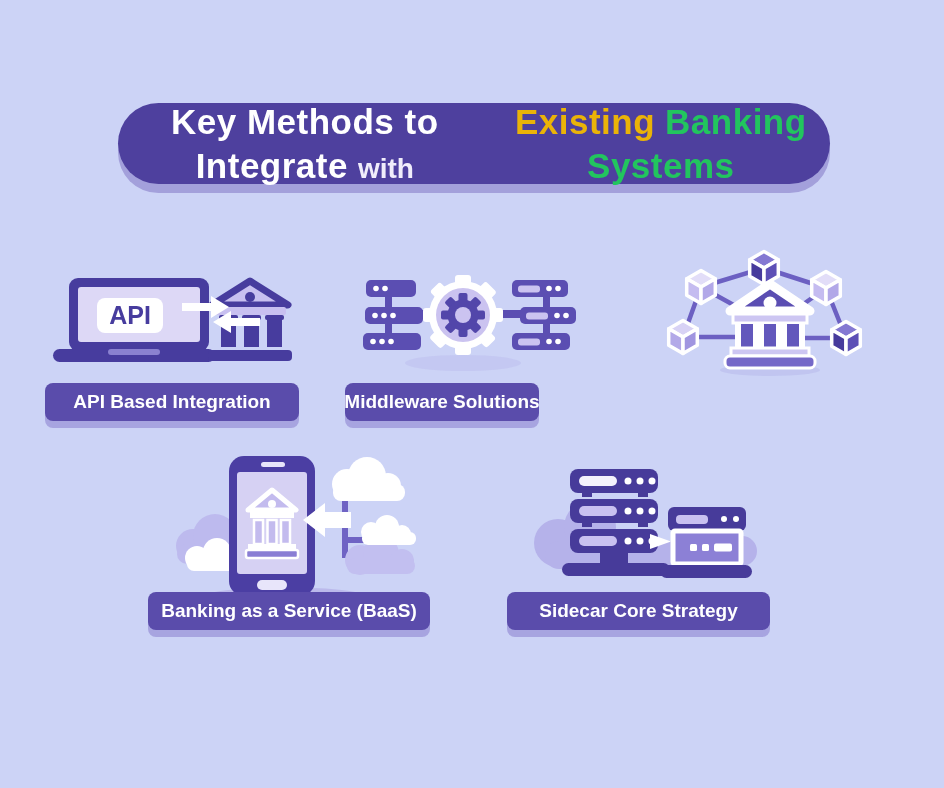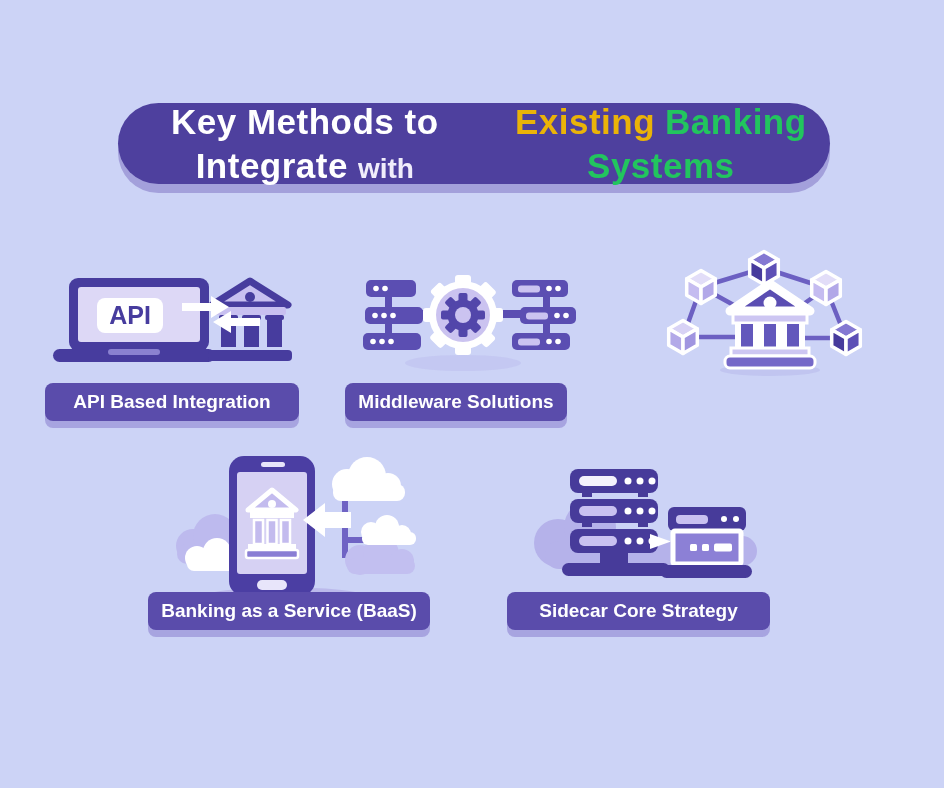--- a/index.html
+++ b/index.html
@@ -292,21 +292,21 @@
       <rect x="180" y="89" width="7" height="7" rx="1.5" fill="#ffffff"></rect>
       <rect x="192" y="89" width="7" height="7" rx="1.5" fill="#ffffff"></rect>
       <rect x="204" y="88.5" width="18" height="8" rx="2" fill="#ffffff"></rect>
       <rect x="150" y="110" width="92" height="13" rx="6.5" fill="#473b9a"></rect>
     </g>
   </svg>
 
   <div class="pill" style="left:45px;top:383px;width:254px">
       <span>API Based Integration</span>
     </div>
-  <div class="pill" style="left:345px;top:383px;width:222px">
+  <div class="pill" style="left:345px;top:383px;width:194px">
       <span>Middleware Solutions</span>
     </div>
   <div class="pill" style="left:507px;top:592px;width:263px">
       <span>Sidecar Core Strategy</span>
     </div>
   <div class="pill" style="left:148px;top:592px;width:282px">
       <span>Banking as a Service (BaaS)</span>
     </div>
 
 </div>

